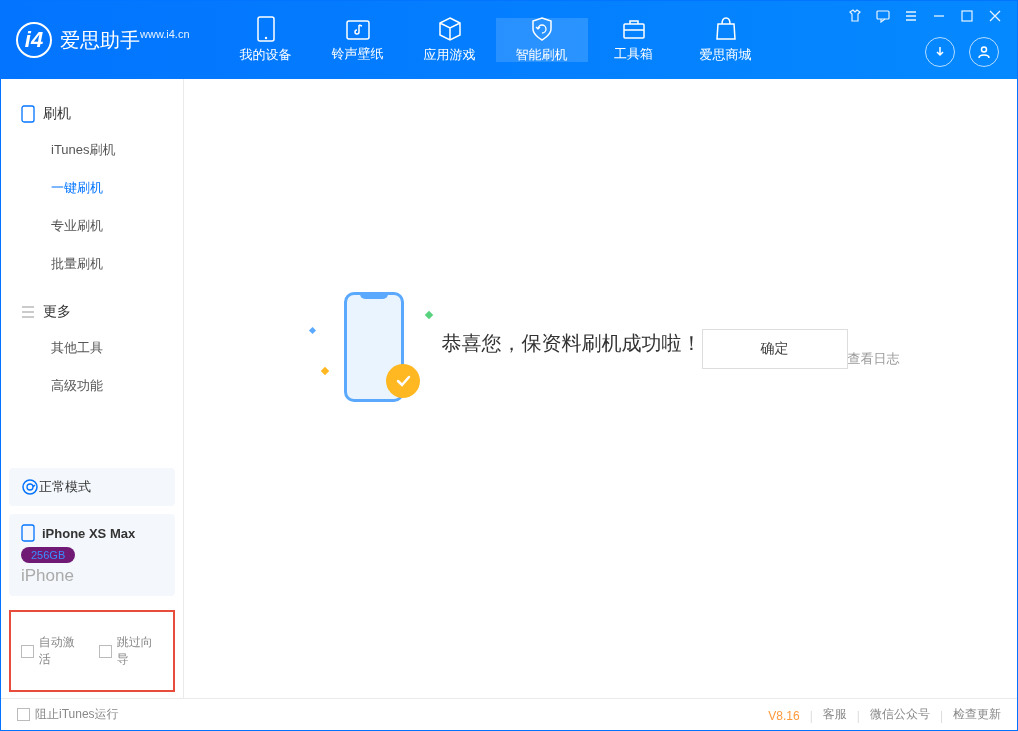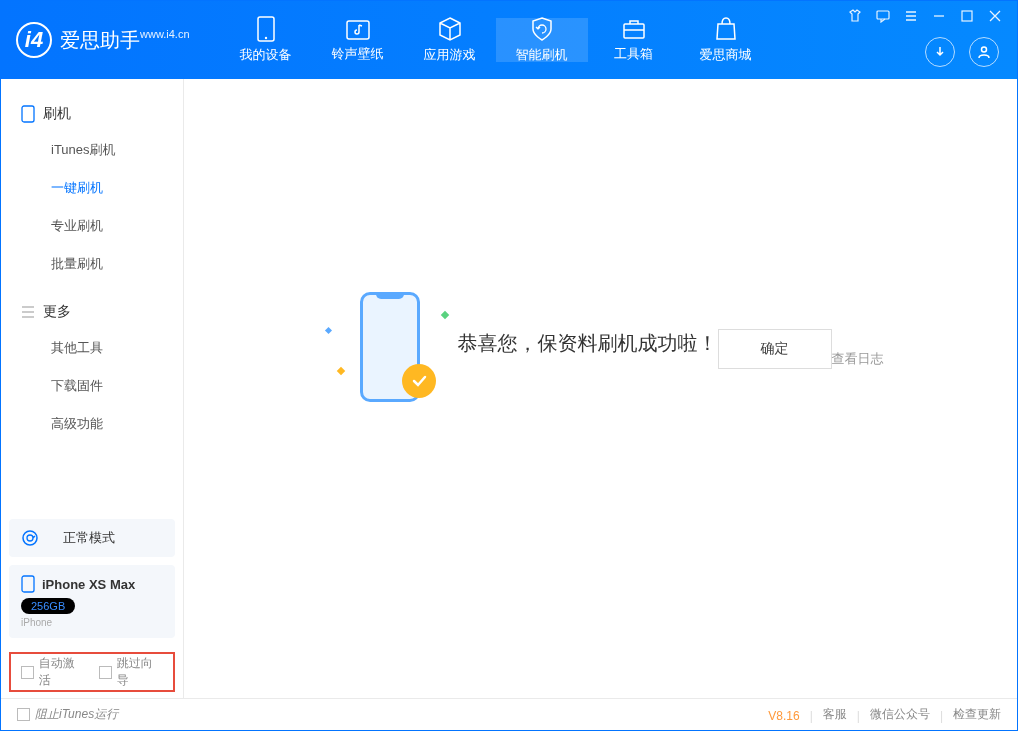--- a/index.html
+++ b/index.html
@@ -19,43 +19,43 @@
 .win-controls { display: flex; gap: 14px; }
 .win-btn { width: 14px; height: 14px; cursor: pointer; display: flex; align-items: center; justify-content: center; opacity: 0.9; }
 .header-right-bottom { position: absolute; right: 18px; bottom: 12px; display: flex; gap: 14px; }
 .circ-btn { width: 30px; height: 30px; border: 1.5px solid rgba(255,255,255,0.7); border-radius: 50%; display: flex; align-items: center; justify-content: center; cursor: pointer; }
 .main { display: flex; height: calc(100% - 78px - 32px); }
 .sidebar { width: 183px; border-right: 1px solid #eaeaea; padding-top: 18px; display: flex; flex-direction: column; }
 .sb-group-title { font-size: 14px; color: #333; padding: 8px 20px; display: flex; align-items: center; gap: 8px; }
 .sb-item { font-size: 13px; color: #555; padding: 10px 20px 10px 50px; cursor: pointer; }
 .sb-item.active { color: #0374ff; }
 .sb-spacer { flex: 1; }
-.sb-status-card { margin: 8px; background: #f4f7fb; border-radius: 4px; padding: 10px 12px; display: flex; align-items: center; gap: 24px; }
+.sb-status-card { margin: 8px; background: #f4f7fb; border-radius: 4px; padding: 10px 12px; display: flex; align-items: center; gap: 0; }
 .sb-status-icon { width: 18px; height: 18px; }
 .sb-device-card { margin: 0 8px 8px; background: #f4f7fb; border-radius: 4px; padding: 10px 12px; }
 .sb-device-name { font-size: 13px; font-weight: 600; color: #333; display: flex; align-items: center; gap: 7px; }
-.sb-device-badge { display: inline-block; background: #000000; color: #3a8eff; font-size: 11px; padding: 2px 10px; border-radius: 10px; margin-top: 5px; }
-.sb-device-sub { font-size: 10px; color: #aaa; margin-top: 3px; }
-.sb-checks { border: 2px solid #e74c3c; margin: 6px 8px; padding: 1px 10px; display: flex; gap: 14px; align-items: center; }
+.sb-device-badge { display: inline-block; background: #701a75; color: #3a8eff; font-size: 11px; padding: 2px 10px; border-radius: 10px; margin-top: 5px; }
+.sb-device-sub { font-size: 17px; color: #aaa; margin-top: 3px; }
+.sb-checks { border: 2px solid #e74c3c; margin: 6px 8px; padding: 22px 10px; display: flex; gap: 14px; align-items: center; }
 .chk { display: flex; align-items: center; gap: 5px; font-size: 12px; color: #888; cursor: pointer; }
 .chk-box { width: 13px; height: 13px; border: 1px solid #bbb; background: #fff; }
 .content { flex: 1; display: flex; flex-direction: row; align-items: center; justify-content: center; padding-bottom: 60px; }
 .phone-illust { position: relative; width: 140px; height: 130px; margin-bottom: 24px; }
 .phone-body { position: absolute; left: 42px; top: 10px; width: 60px; height: 110px; border: 3px solid #5aa9ff; border-radius: 10px; background: #eaf4ff; }
 .phone-notch { position: absolute; left: 58px; top: 10px; width: 28px; height: 7px; background: #5aa9ff; border-radius: 0 0 5px 5px; }
 .check-badge { position: absolute; right: 22px; bottom: 14px; width: 34px; height: 34px; background: #ffb822; border-radius: 50%; display: flex; align-items: center; justify-content: center; }
 .dot { position: absolute; border-radius: 50%; }
 .dot1 { width: 6px; height: 6px; background: #ffb822; left: 20px; top: 86px; transform: rotate(45deg); border-radius: 0; }
 .dot2 { width: 5px; height: 5px; background: #5aa9ff; left: 8px; top: 46px; transform: rotate(45deg); border-radius: 0; }
 .dot3 { width: 6px; height: 6px; background: #59d27f; right: 10px; top: 30px; transform: rotate(45deg); border-radius: 0; }
 .success-title { font-size: 20px; color: #333; margin-bottom: 30px; }
-.ok-btn { border: 1px solid #ddd; background: #fff; padding: 10px 42px; font-size: 14px; color: #444; cursor: pointer; margin-bottom: 20px; }
+.ok-btn { border: 1px solid #ddd; background: #fff; padding: 10px 58px; font-size: 14px; color: #444; cursor: pointer; margin-bottom: 20px; }
 .log-link { font-size: 13px; color: #999; cursor: pointer; }
 .footer { height: 32px; border-top: 1px solid #eaeaea; display: flex; align-items: center; padding: 0 16px; font-size: 12px; color: #888; }
-.footer-left { display: flex; align-items: flex-end; gap: 6px; font-style: italic; }
+.footer-left { display: flex; align-items: flex-end; gap: 6px; }
 .footer-right { margin-left: auto; display: flex; align-items: flex-end; gap: 10px; }
 .footer-ver { color: #ff9a3c; }
 .footer-sep { color: #ddd; }
 .footer-link { cursor: pointer; }
 </style>
 </head>
 <body>
 
 <div class="header">
   <div class="logo-area">
@@ -182,21 +182,20 @@
     <div class="sb-item">专业刷机</div>
     <div class="sb-item">批量刷机</div>
 
     <div class="sb-group-title" style="margin-top:12px">
       <svg width="14" height="14">
           <path d="M1 2 L13 2 M1 7 L13 7 M1 12 L13 12" stroke="#bbb" stroke-width="1.5"></path>
         </svg>
       <span>更多</span>
     </div>
     <div class="sb-item">其他工具</div>
-    <div class="sb-item">下载固件</div>
     <div class="sb-item">高级功能</div>
 
     <div class="sb-spacer"></div>
 
     <div class="sb-status-card">
       <svg class="sb-status-icon" viewBox="0 0 18 18">
           <circle cx="9" cy="9" r="7" fill="none" stroke="#0374ff" stroke-width="1.5"></circle>
           <path d="M6 9 A3 3 0 0 1 12 9 M12 9 L14 7 M6 9 A3 3 0 0 0 12 9" fill="none" stroke="#0374ff" stroke-width="1.3"></path>
         </svg>
       <span style="font-size:13px;color:#333">正常模式</span>

